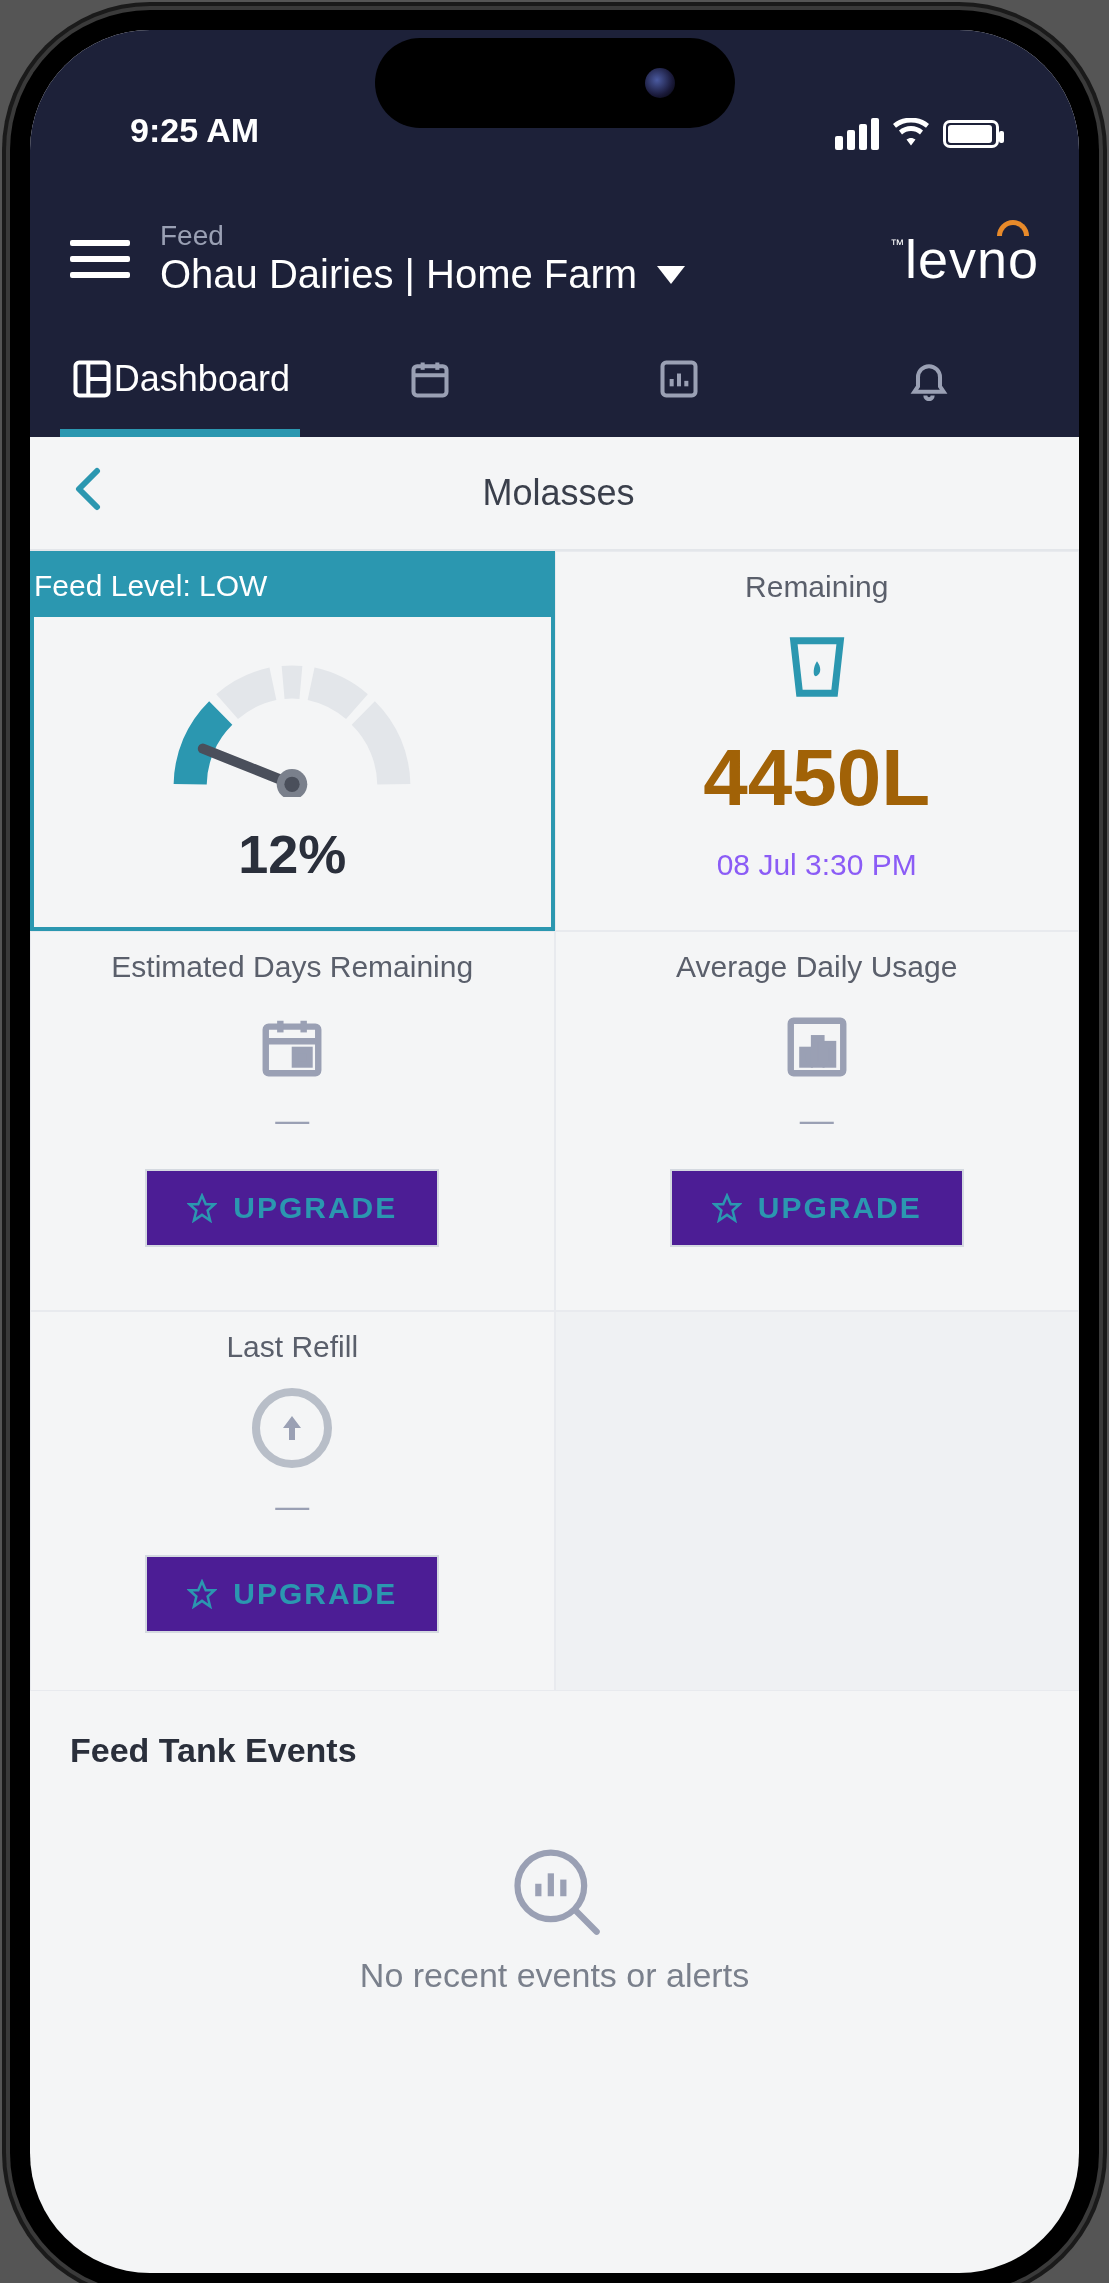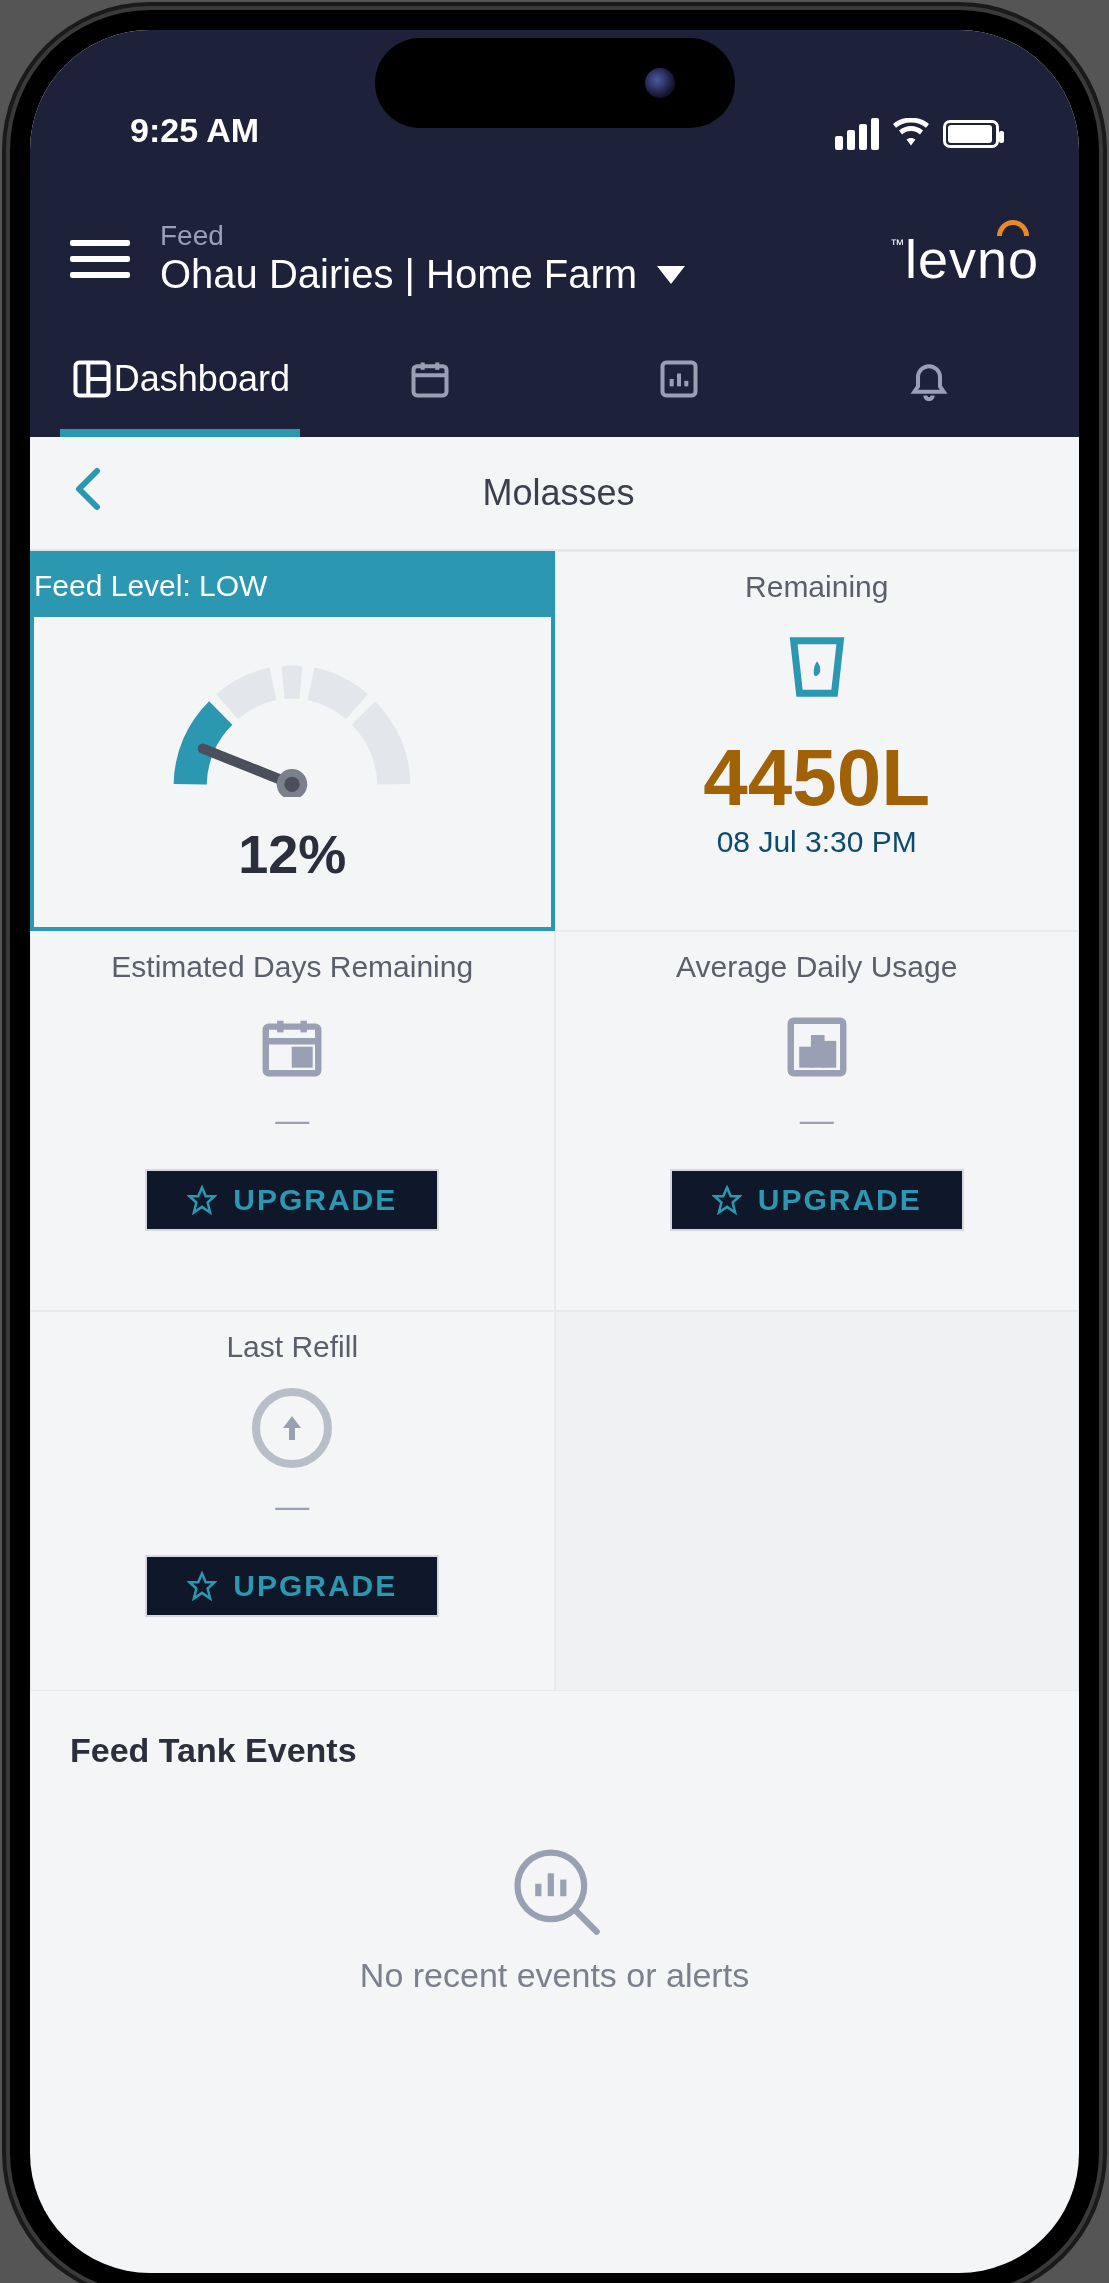--- a/index.html
+++ b/index.html
@@ -122,41 +122,41 @@
     min-height:380px;
     display:flex;
     flex-direction:column;
     align-items:center;
     padding: 18px 20px 30px 20px;
     position:relative;
   }
   .tile-title{ font-size:30px; color:#5a5f6b; margin-bottom:18px; text-align:center;}
   .tile-value{ font-size:34px; color:#9aa0b4; margin:18px 0 30px 0;}
   .tile-big{ font-size:80px; font-weight:700; color:#a16207; margin-top:30px;}
-  .tile-sub{ font-size:30px; color:#0c4a6e; margin-top:1px;}
+  .tile-sub{ font-size:30px; color:#8b5cf6; margin-top:24px;}
   .tile-icon{ width:70px;height:70px; margin-top:10px; color:#9aa0b4;}
   .tile-icon.cup{ color:#2b97b0; width:80px; }
 
   .tile.highlight{ padding:0; border:4px solid #2b97b0; }
   .tile.highlight .tile-banner{
     background:#2b97b0; color:#fff; width:100%; text-align:left;
     font-size:30px; padding:14px 0;
   }
   .gauge-wrap{ padding:40px 20px 10px 20px; display:flex; flex-direction:column; align-items:center;}
   .gauge{ width:260px; height:140px; position:relative;}
   .gauge-pct{ font-size:54px; font-weight:700; color:#2a2f3b; margin-top:26px;}
 
   .upgrade-btn{
     border:2px solid #d4d9e0;
-    background:#0f172a;
+    background:#4c1d95;
     color:#2b97b0;
     font-size:30px;
     font-weight:600;
     letter-spacing:2px;
-    padding:12px 40px;
+    padding:20px 40px;
     display:flex;
     align-items:center;
     gap:16px;
     cursor:pointer;
   }
   .upgrade-btn svg{width:30px;height:30px;}
 
   .tile.empty{ background:#eff1f3; border:1px solid #e8eaee;}
 
   

